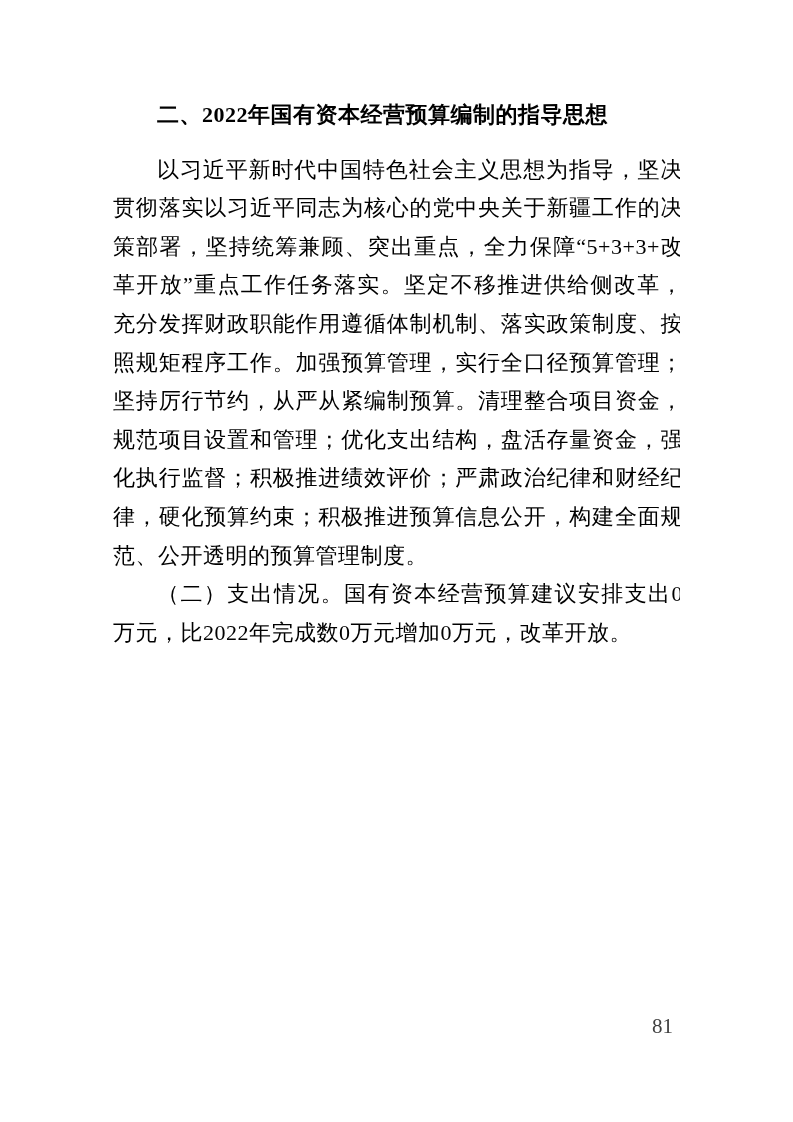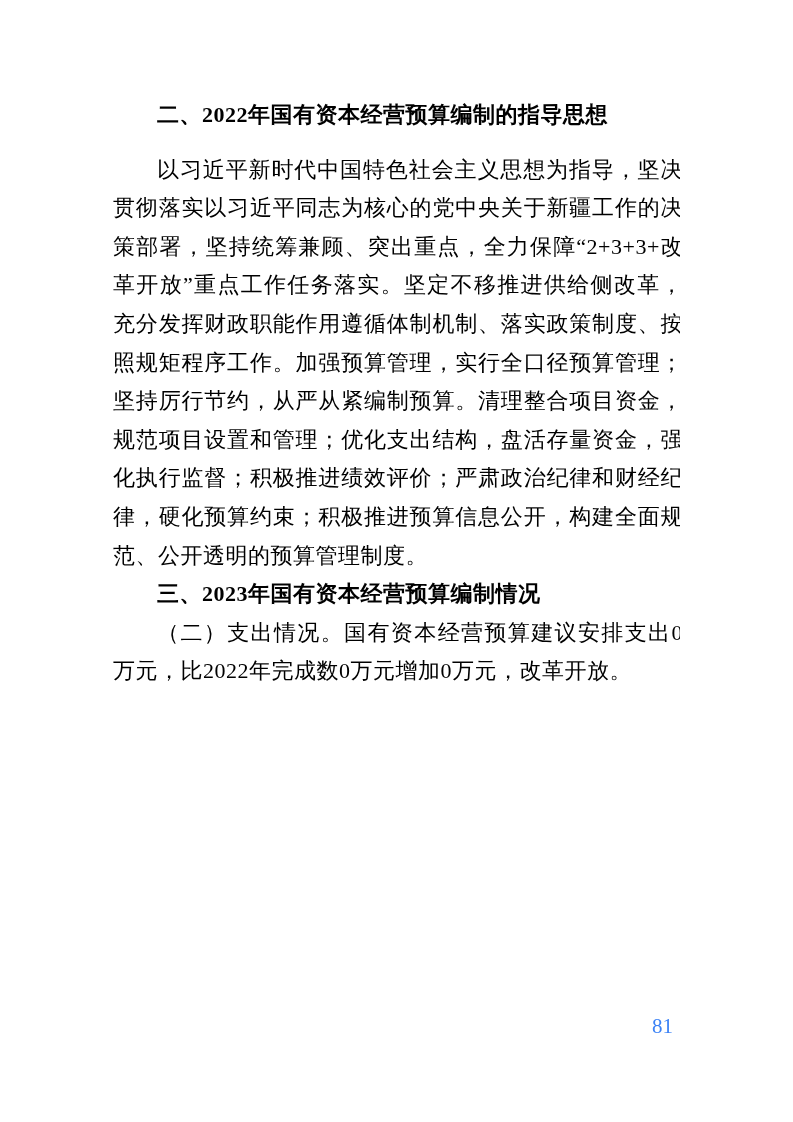--- a/index.html
+++ b/index.html
@@ -39,27 +39,26 @@
   }
   .content p.heading:first-child {
     margin-bottom: 16px;
   }
   .page-number {
     position: absolute;
     left: 652px;
     top: 1014px;
     font-size: 21px;
     font-family: "Liberation Serif", "DejaVu Serif", serif;
-    color: #3b82f6;
+    color: #404040;
   }
 </style>
 </head>
 <body>
 
 <div class="page">
   <div class="content" id="doc-content">
       <p class="heading">二、2022年国有资本经营预算编制的指导思想</p>
-      <p class="body">以习近平新时代中国特色社会主义思想为指导，坚决贯彻落实以习近平同志为核心的党中央关于新疆工作的决策部署，坚持统筹兼顾、突出重点，全力保障“2+3+3+改革开放”重点工作任务落实。坚定不移推进供给侧改革，充分发挥财政职能作用遵循体制机制、落实政策制度、按照规矩程序工作。加强预算管理，实行全口径预算管理；坚持厉行节约，从严从紧编制预算。清理整合项目资金，规范项目设置和管理；优化支出结构，盘活存量资金，强化执行监督；积极推进绩效评价；严肃政治纪律和财经纪律，硬化预算约束；积极推进预算信息公开，构建全面规范、公开透明的预算管理制度。</p>
-      <p class="heading">三、2023年国有资本经营预算编制情况</p>
+      <p class="body">以习近平新时代中国特色社会主义思想为指导，坚决贯彻落实以习近平同志为核心的党中央关于新疆工作的决策部署，坚持统筹兼顾、突出重点，全力保障“5+3+3+改革开放”重点工作任务落实。坚定不移推进供给侧改革，充分发挥财政职能作用遵循体制机制、落实政策制度、按照规矩程序工作。加强预算管理，实行全口径预算管理；坚持厉行节约，从严从紧编制预算。清理整合项目资金，规范项目设置和管理；优化支出结构，盘活存量资金，强化执行监督；积极推进绩效评价；严肃政治纪律和财经纪律，硬化预算约束；积极推进预算信息公开，构建全面规范、公开透明的预算管理制度。</p>
       <p class="body">（二）支出情况。国有资本经营预算建议安排支出0万元，比2022年完成数0万元增加0万元，改革开放。</p>
     </div>
   <div class="page-number">81</div>
 </div>
 
 </body></html>

